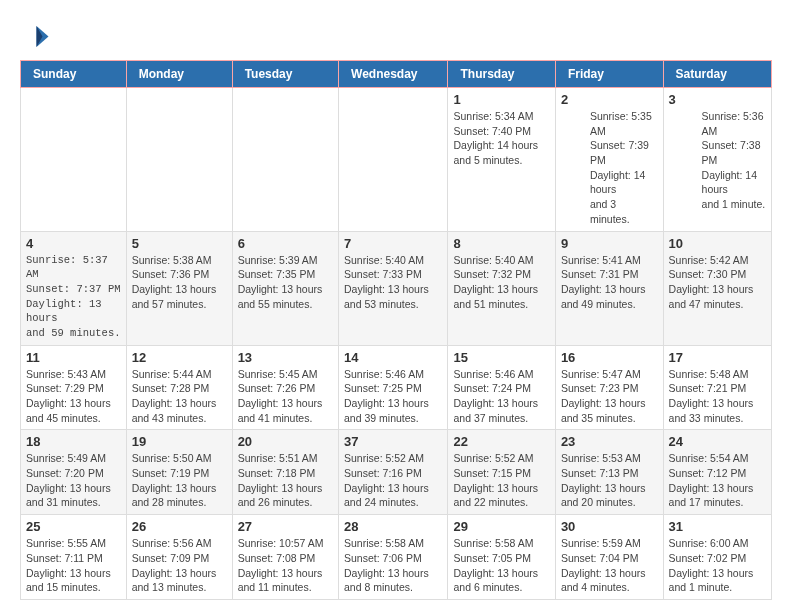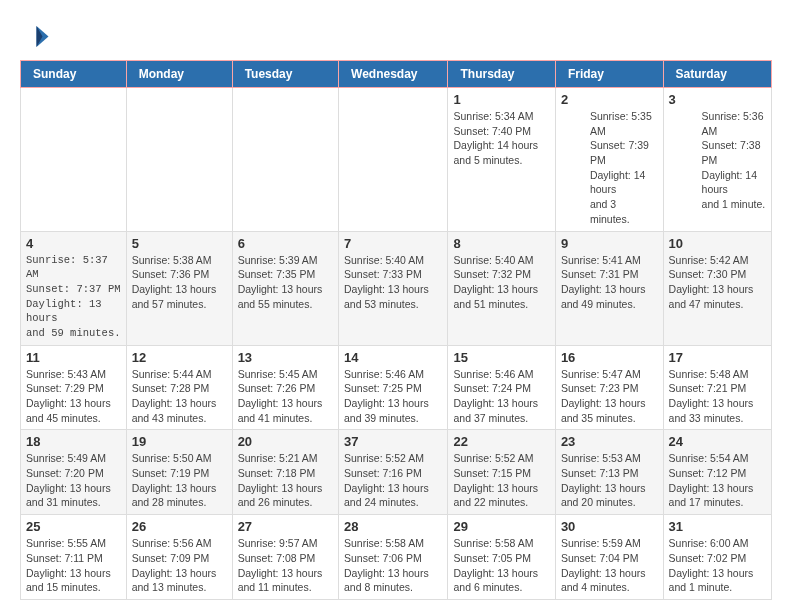--- a/index.html
+++ b/index.html
@@ -258,21 +258,21 @@
         </td>
         <td>
           <span class="day-number">19</span>
           <div class="day-info" style="white-space: pre-line;">Sunrise: 5:50 AM
 Sunset: 7:19 PM
 Daylight: 13 hours
 and 28 minutes.</div>
         </td>
         <td>
           <span class="day-number">20</span>
-          <div class="day-info" style="white-space: pre-line;">Sunrise: 5:21 AM
+          <div class="day-info" style="white-space: pre-line;">Sunrise: 5:51 AM
 Sunset: 7:18 PM
 Daylight: 13 hours
 and 26 minutes.</div>
         </td>
         <td>
           <span class="day-number">37</span>
           <div class="day-info" style="white-space: pre-line;">Sunrise: 5:52 AM
 Sunset: 7:16 PM
 Daylight: 13 hours
 and 24 minutes.</div>
@@ -309,21 +309,21 @@
         </td>
         <td>
           <span class="day-number">26</span>
           <div class="day-info" style="white-space: pre-line;">Sunrise: 5:56 AM
 Sunset: 7:09 PM
 Daylight: 13 hours
 and 13 minutes.</div>
         </td>
         <td>
           <span class="day-number">27</span>
-          <div class="day-info" style="white-space: pre-line;">Sunrise: 9:57 AM
+          <div class="day-info" style="white-space: pre-line;">Sunrise: 10:57 AM
 Sunset: 7:08 PM
 Daylight: 13 hours
 and 11 minutes.</div>
         </td>
         <td>
           <span class="day-number">28</span>
           <div class="day-info" style="white-space: pre-line;">Sunrise: 5:58 AM
 Sunset: 7:06 PM
 Daylight: 13 hours
 and 8 minutes.</div>

